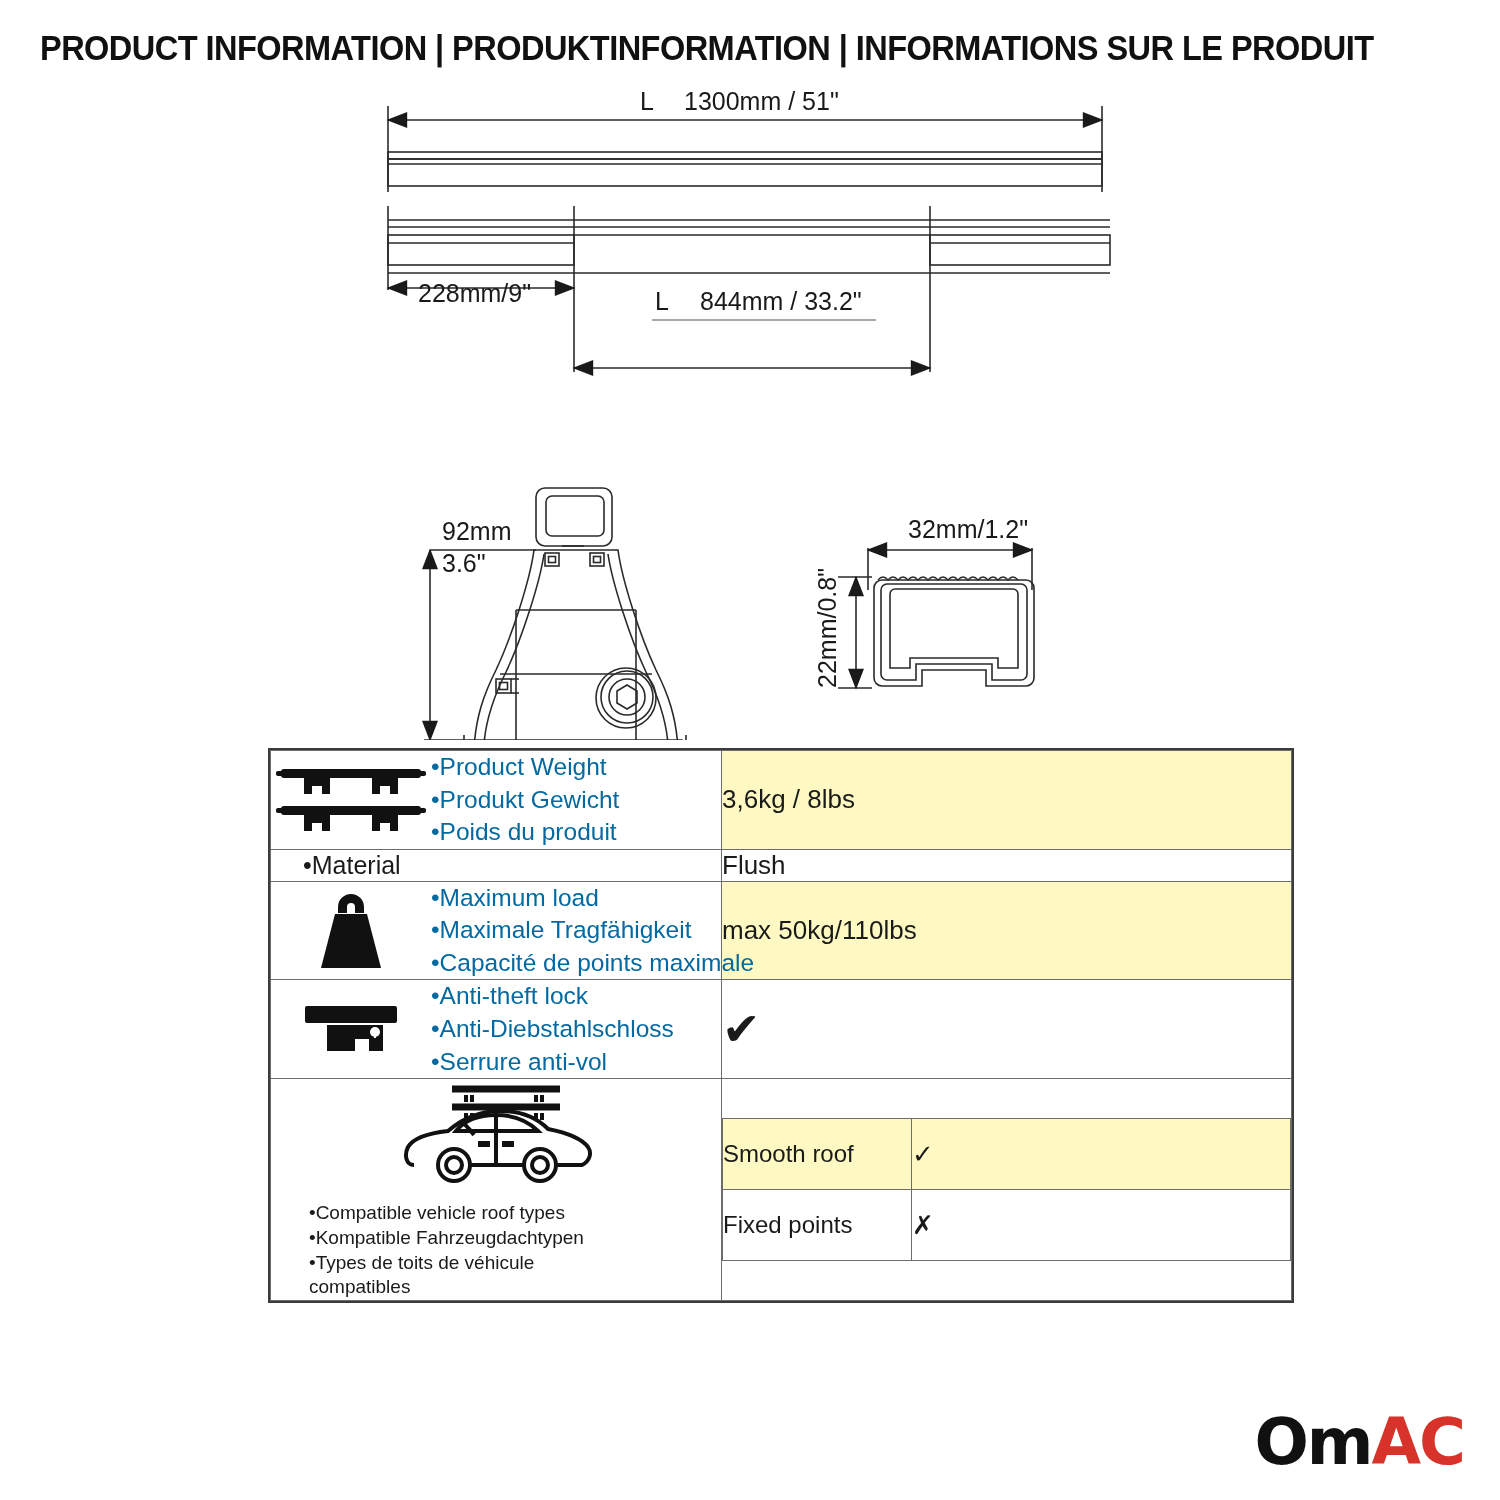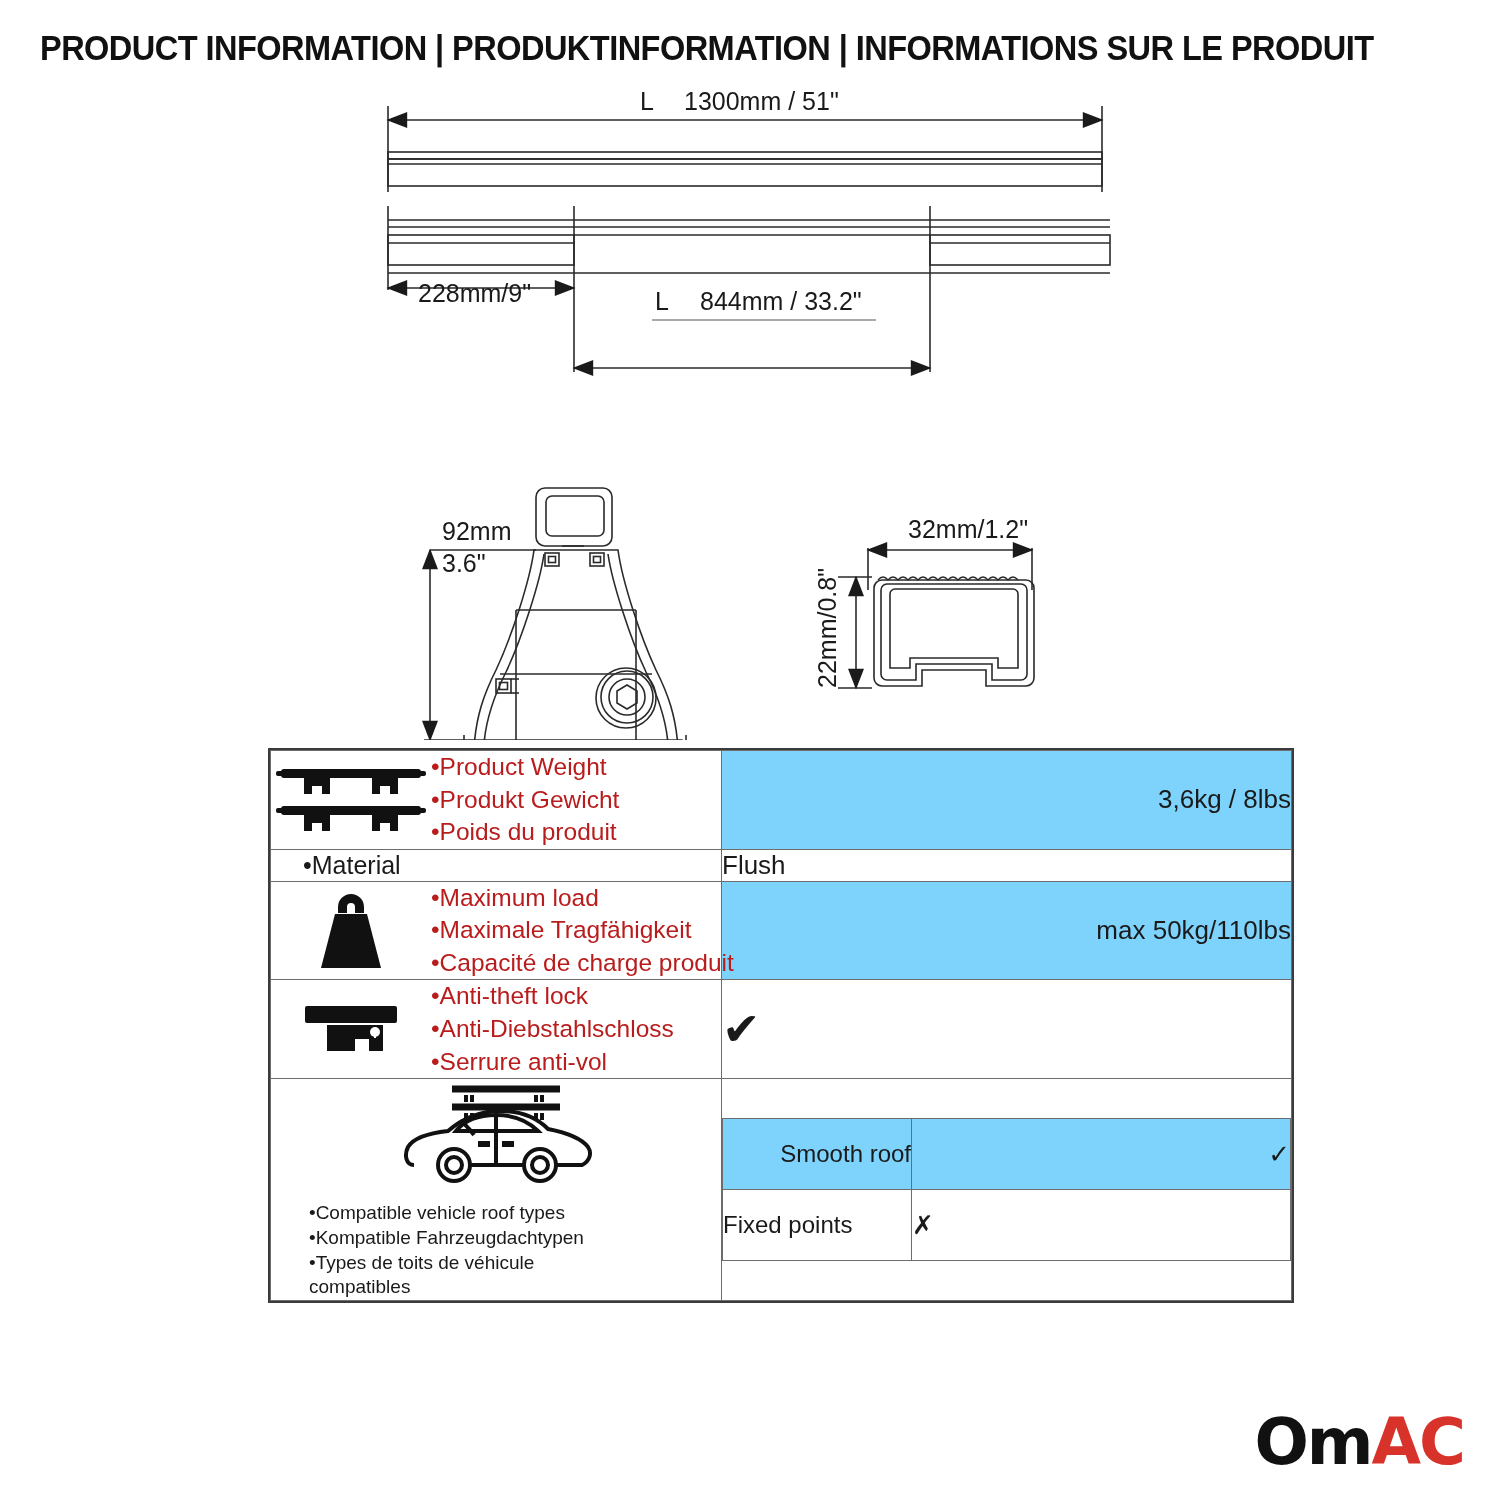--- a/index.html
+++ b/index.html
@@ -63,38 +63,38 @@
   }
   .label-cell {
     width: 450px;
     padding: 8px 4px 8px 10px;
   }
   .value-cell {
     padding: 6px 0 6px 28px;
     font-size: 26px;
     color: #1a1a1a;
   }
-  .shaded { background: #7dd3fc; text-align: right; }
+  .shaded { background: #fef9c3; }
 
   .lbl-row {
     display: flex;
     align-items: center;
   }
   .lbl-icon {
     width: 160px;
     flex: 0 0 160px;
     display: flex;
     align-items: center;
     justify-content: center;
   }
   .lbl-texts {
     flex: 1 1 auto;
     font-size: 24.5px;
     line-height: 1.33;
-    color: #b91c1c;
+    color: #0369a1;
     white-space: nowrap;
   }
   .lbl-texts div { }
 
   
   .material-label {
     font-size: 25px;
     padding-left: 32px;
   }
 
@@ -334,21 +334,21 @@
           <svg width="80" height="82" viewBox="0 0 80 82">
             <g fill="#111111">
               <path d="M40,4 a13,13 0 0 1 13,13 v6 h-9 v-6 a4,4 0 0 0 -8,0 v6 h-9 v-6 A13,13 0 0 1 40,4 Z"></path>
               <path d="M24,24 h32 l14,54 h-60 Z"></path>
             </g>
           </svg>
         </span>
         <span class="lbl-texts">
           <div>•Maximum load</div>
           <div>•Maximale Tragfähigkeit</div>
-          <div>•Capacité de charge produit</div>
+          <div>•Capacité de points maximale</div>
         </span>
       </div>
     </td>
     <td class="value-cell shaded">max 50kg/110lbs</td>
   </tr>
 
   <tr>
     <td class="label-cell">
       <div class="lbl-row">
         <span class="lbl-icon">

